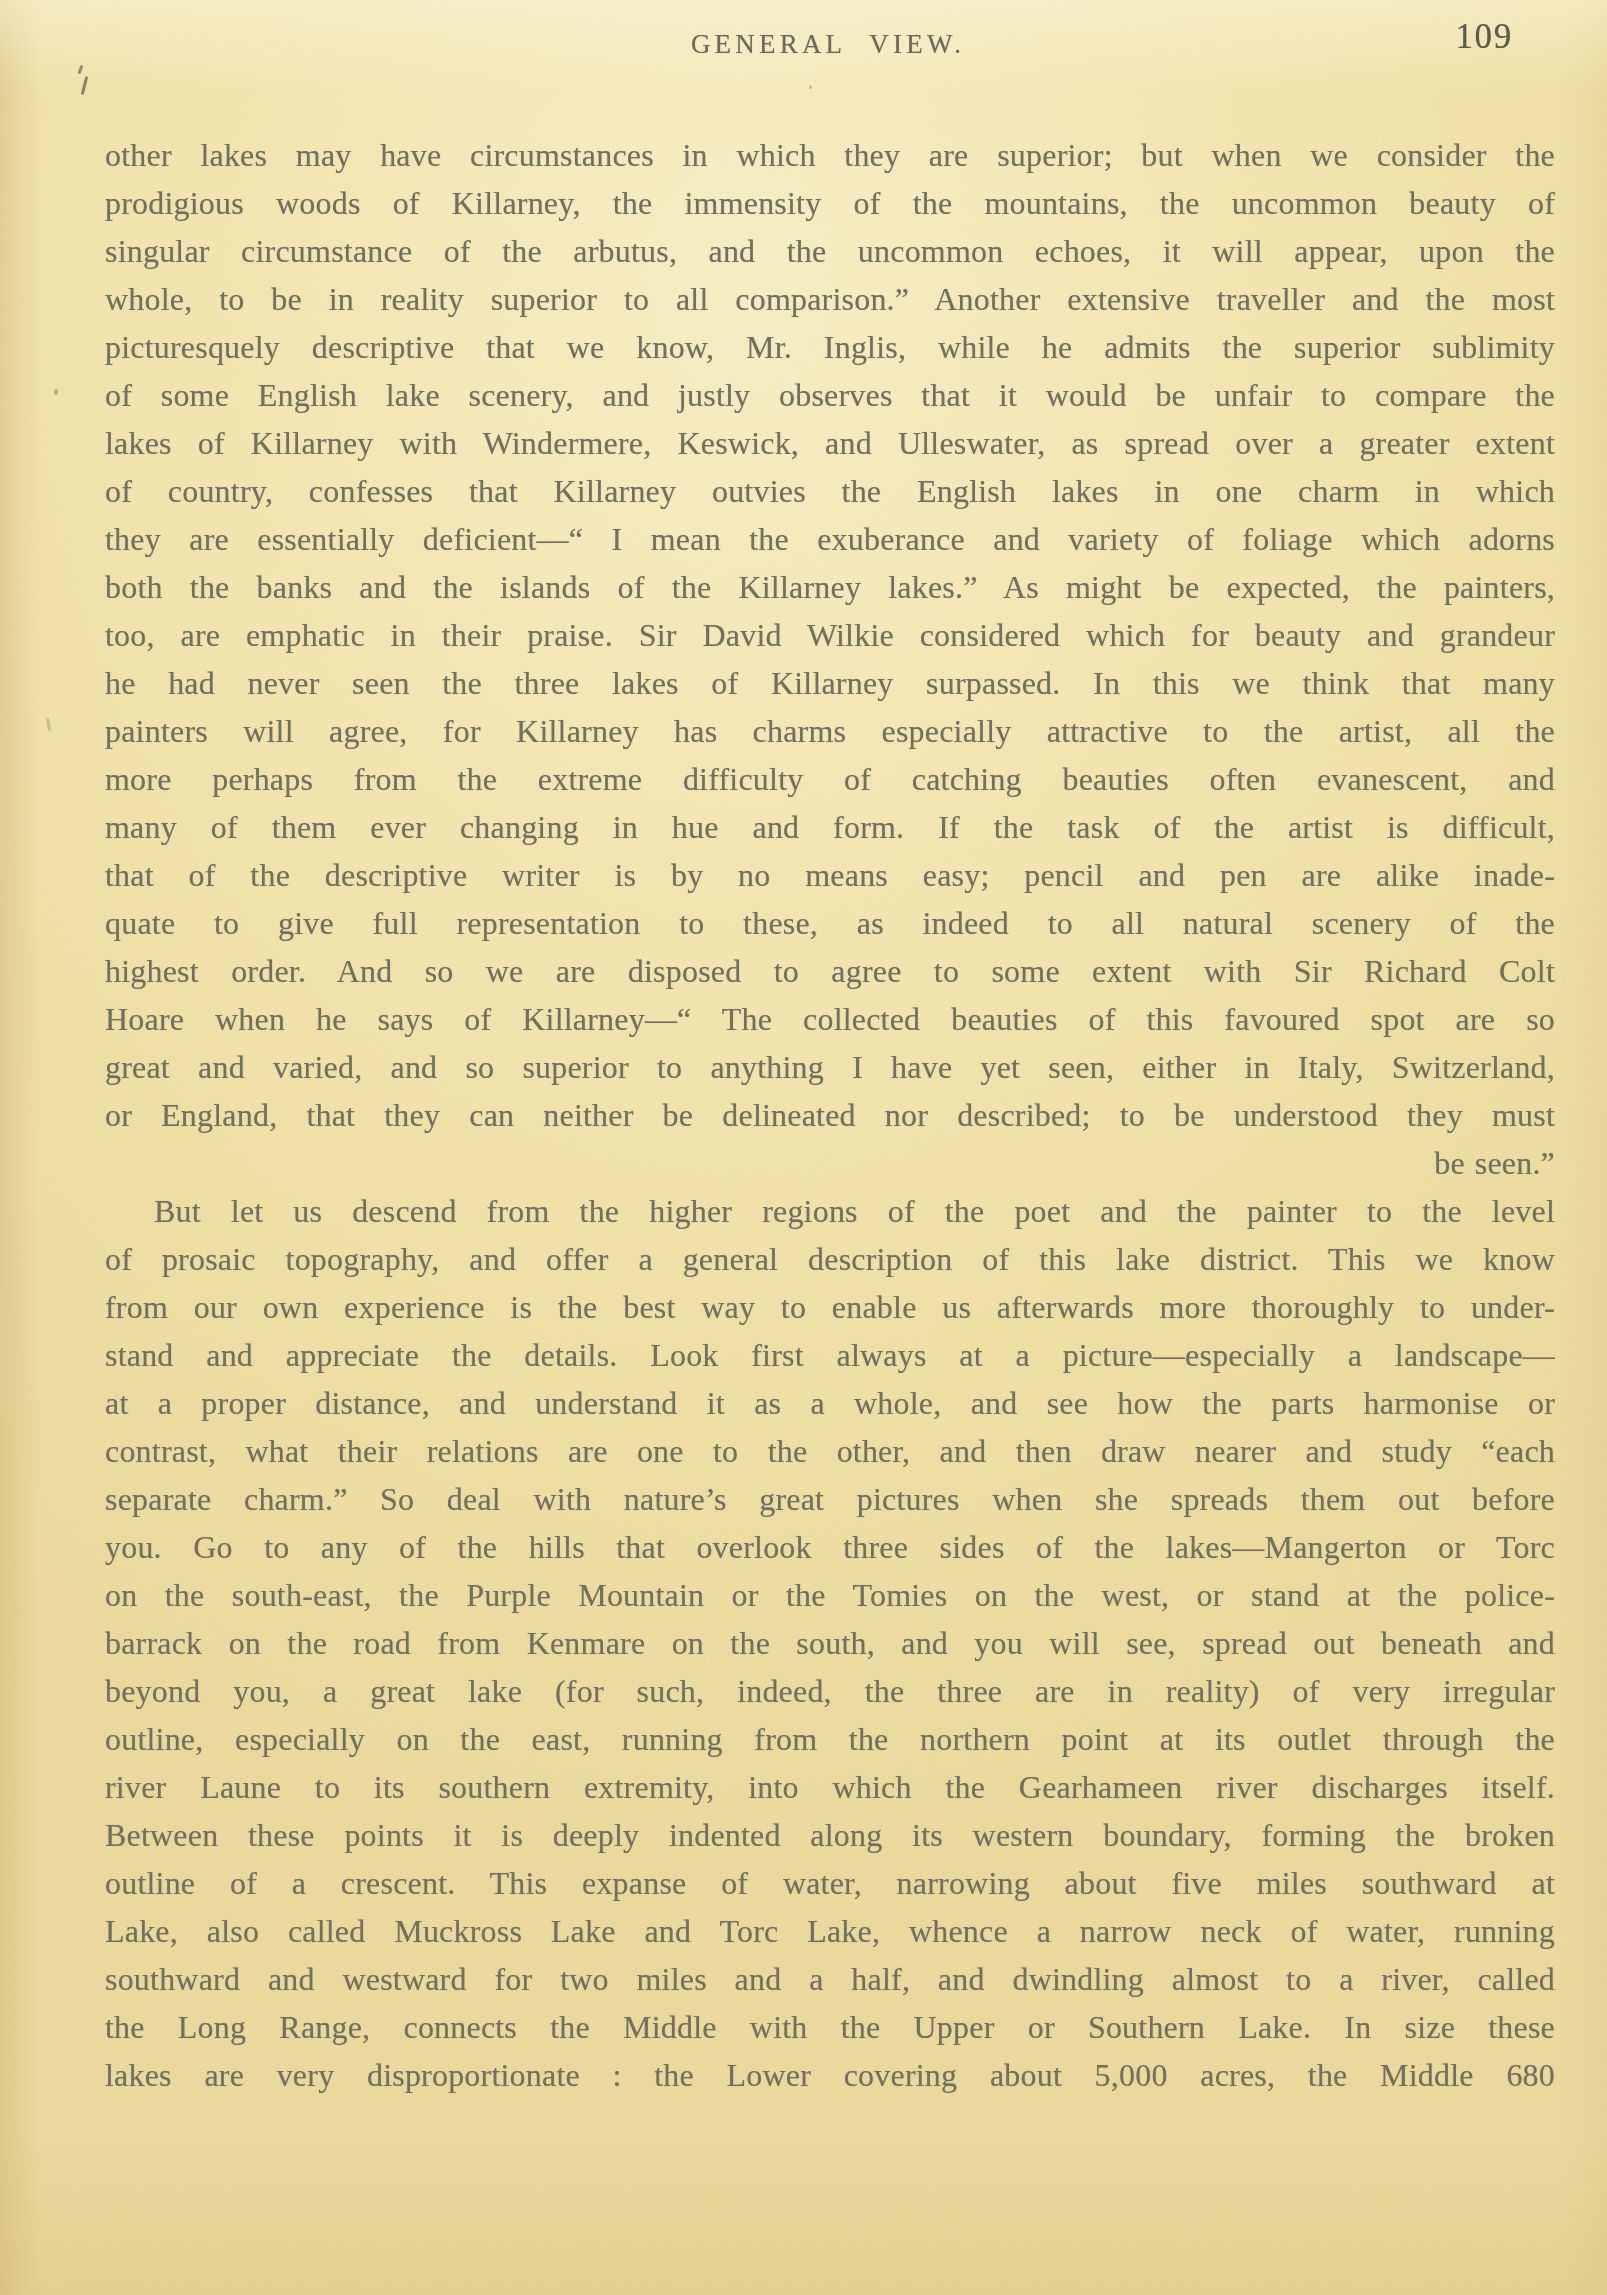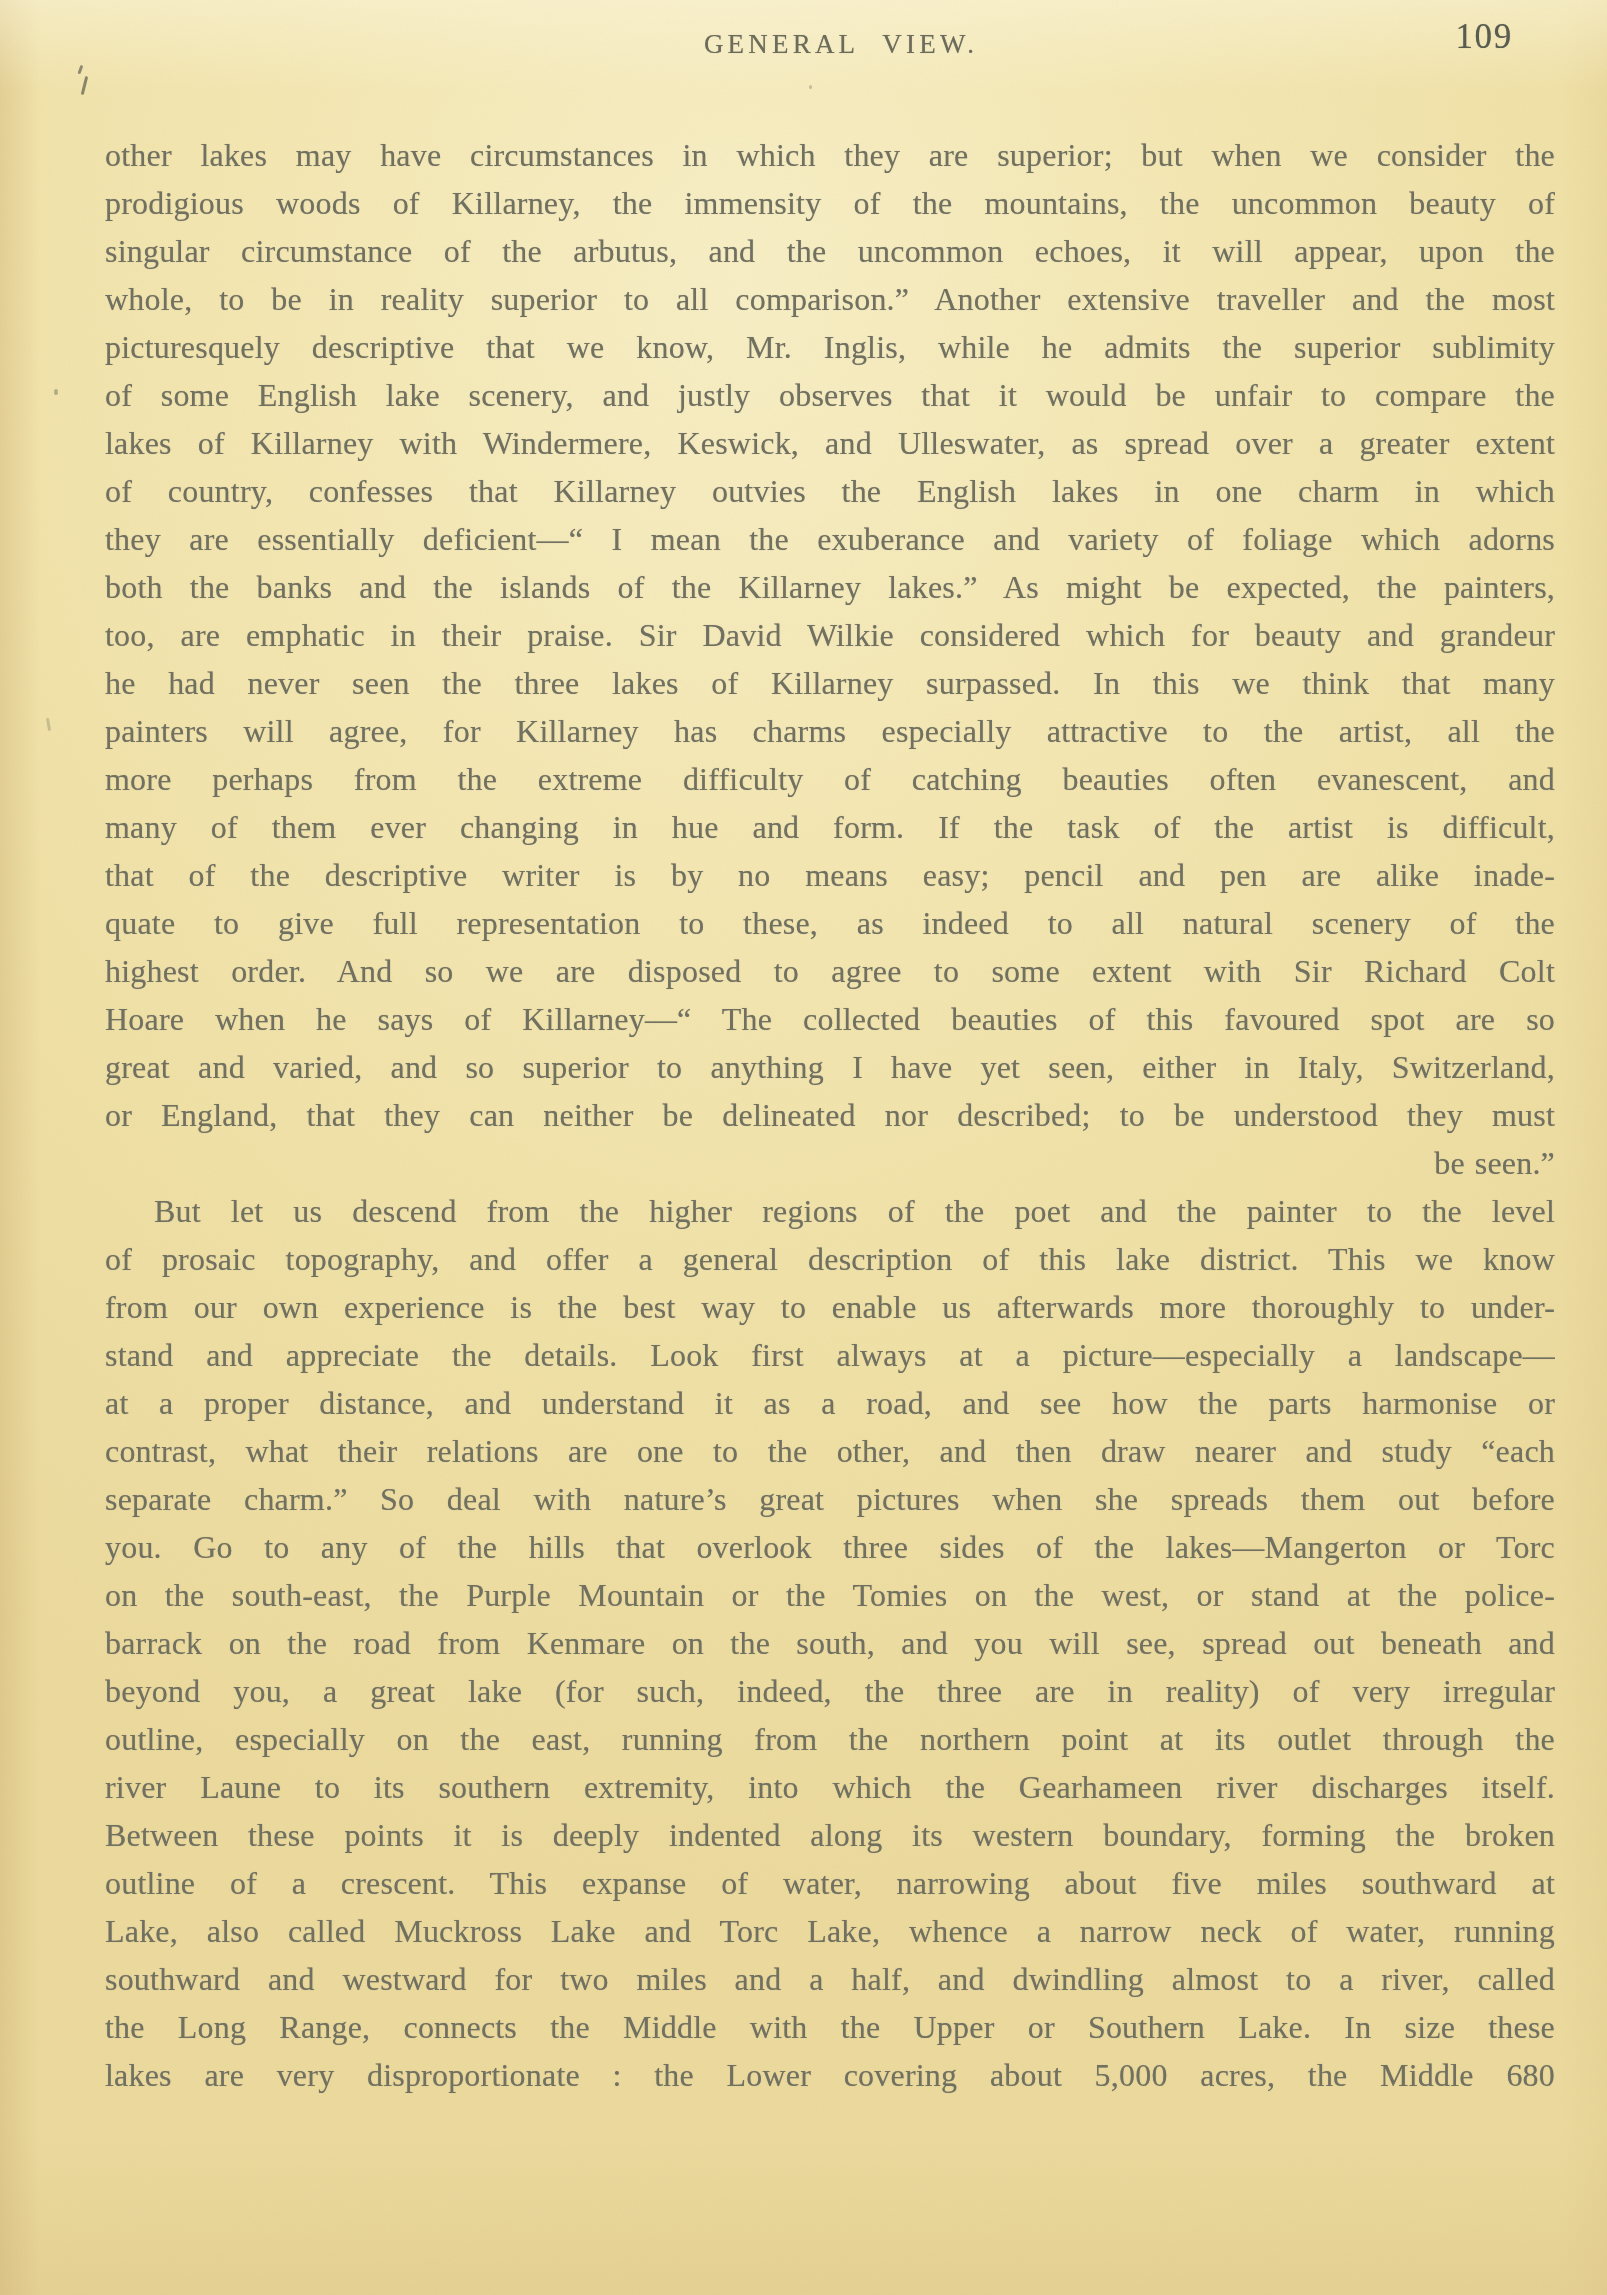--- a/index.html
+++ b/index.html
@@ -16,21 +16,21 @@
       linear-gradient(270deg, rgba(214,184,122,0.18) 0%, rgba(214,184,122,0) 3%),
       linear-gradient(0deg, rgba(208,176,112,0.22) 0%, rgba(208,176,112,0) 7%),
       radial-gradient(ellipse 1275px 1615px at 46% 12%, #f8efc6 0%, #f4e7b2 38%, #f0e1a6 68%, #ecdA9d 100%);
     background-color: #f1e3ab;
     font-family: "Liberation Serif", "DejaVu Serif", serif;
   }
   .grain { position: absolute; inset: 0; opacity: 0.06; pointer-events: none; }
 
   .running-head {
     position: absolute;
-    top: 29px; left: 116px; width: 1450px;
+    top: 29px; left: 103px; width: 1450px;
     text-align: center;
   }
   .head-title {
     font-size: 27px;
     letter-spacing: 4.2px;
     word-spacing: 13.6px;
     color: #6a6a5a;
     text-shadow: 0 0 0.8px rgba(106,106,90,0.6);
   }
   .page-num {
@@ -110,21 +110,21 @@
       <div class="line">quate to give full representation to these, as indeed to all natural scenery of the</div>
       <div class="line">highest order. And so we are disposed to agree to some extent with Sir Richard Colt</div>
       <div class="line">Hoare when he says of Killarney—“ The collected beauties of this favoured spot are so</div>
       <div class="line">great and varied, and so superior to anything I have yet seen, either in Italy, Switzerland,</div>
       <div class="line">or England, that they can neither be delineated nor described; to be understood they must</div>
       <div class="line short">be seen.”</div>
       <div class="line indent">But let us descend from the higher regions of the poet and the painter to the level</div>
       <div class="line">of prosaic topography, and offer a general description of this lake district. This we know</div>
       <div class="line">from our own experience is the best way to enable us afterwards more thoroughly to under-</div>
       <div class="line">stand and appreciate the details. Look first always at a picture—especially a landscape—</div>
-      <div class="line">at a proper distance, and understand it as a road, and see how the parts harmonise or</div>
+      <div class="line">at a proper distance, and understand it as a whole, and see how the parts harmonise or</div>
       <div class="line">contrast, what their relations are one to the other, and then draw nearer and study “each</div>
       <div class="line">separate charm.” So deal with nature’s great pictures when she spreads them out before</div>
       <div class="line">you. Go to any of the hills that overlook three sides of the lakes—Mangerton or Torc</div>
       <div class="line">on the south-east, the Purple Mountain or the Tomies on the west, or stand at the police-</div>
       <div class="line">barrack on the road from Kenmare on the south, and you will see, spread out beneath and</div>
       <div class="line">beyond you, a great lake (for such, indeed, the three are in reality) of very irregular</div>
       <div class="line">outline, especially on the east, running from the northern point at its outlet through the</div>
       <div class="line">river Laune to its southern extremity, into which the Gearhameen river discharges itself.</div>
       <div class="line">Between these points it is deeply indented along its western boundary, forming the broken</div>
       <div class="line">outline of a crescent. This expanse of water, narrowing about five miles southward at</div>

